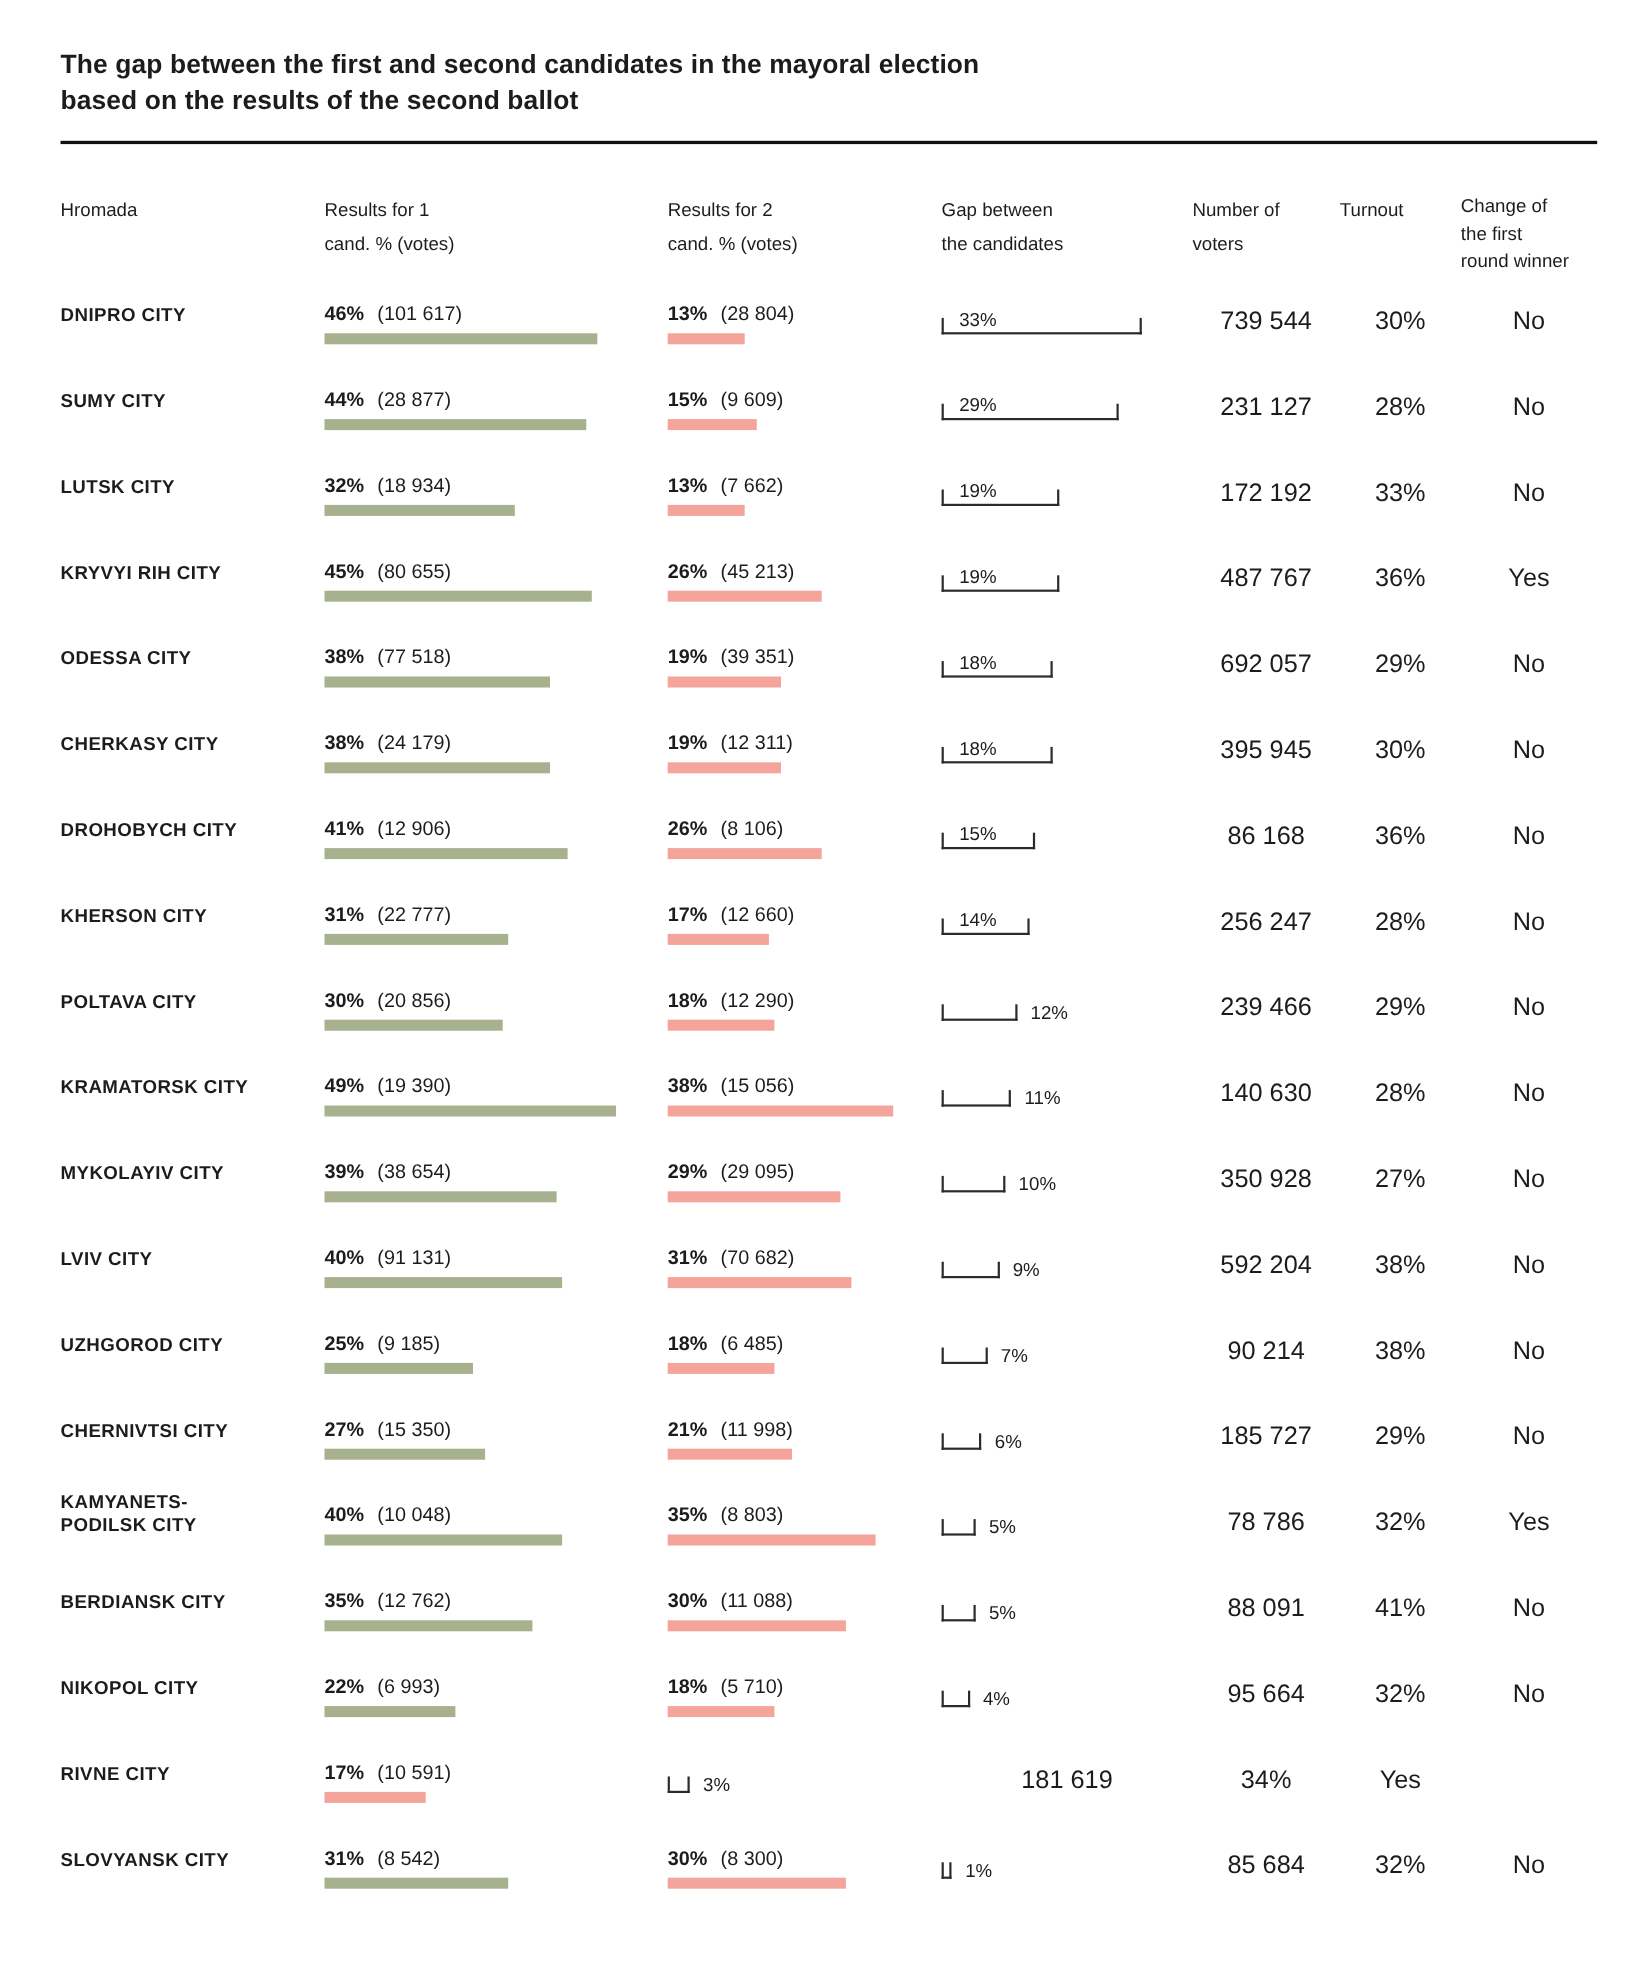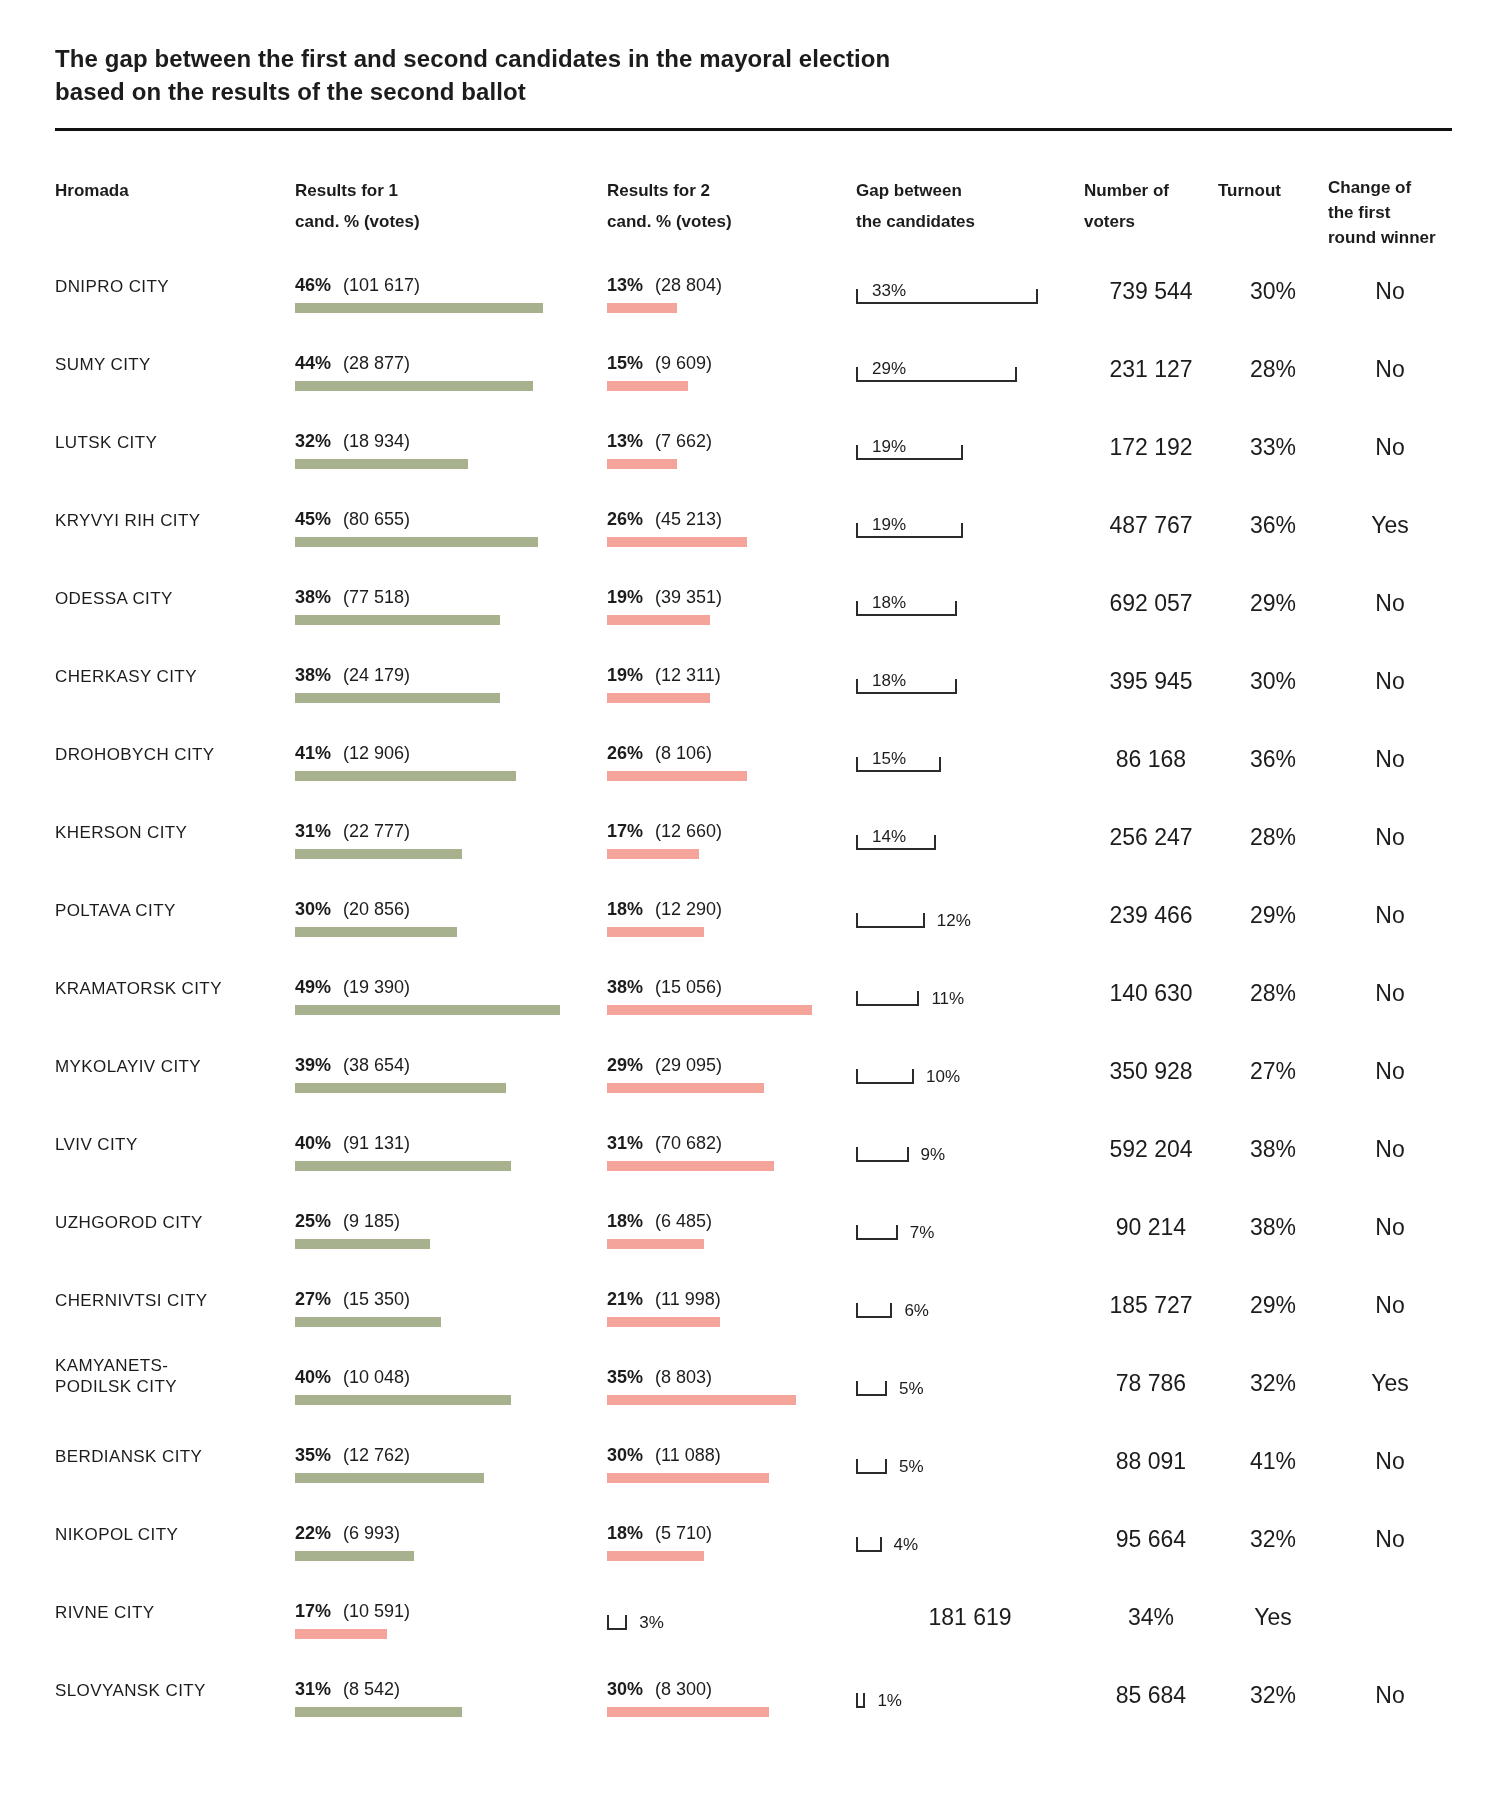--- a/index.html
+++ b/index.html
@@ -28,29 +28,29 @@
     background:var(--rule,#111);
   }
   .grid{
     display:grid;
     grid-template-columns:240px 312px 249px 228px 134px 110px 1fr;
   }
   .header-row{
     margin-top:44px;
     font-size:17px;
     line-height:31px;
-    font-weight:700;
+    font-weight:400;
   }
   .hcell{white-space:pre-line;}
   .hcell.tight{line-height:25px;}
   .rows{margin-top:14px;}
   .row{height:78px;box-sizing:border-box;padding-top:10px;}
   .city{
     font-size:17px;
-    font-weight:400;
+    font-weight:700;
     letter-spacing:0.4px;
     line-height:21px;
     padding-top:2px;
     padding-right:18px;
     white-space:pre-line;
   }
   .city.two-line{margin-top:-13px;}
   .res .line{font-size:18px;line-height:22px;white-space:nowrap;}
   .res .pct{font-weight:700;}
   .res .votes{margin-left:12px;}

